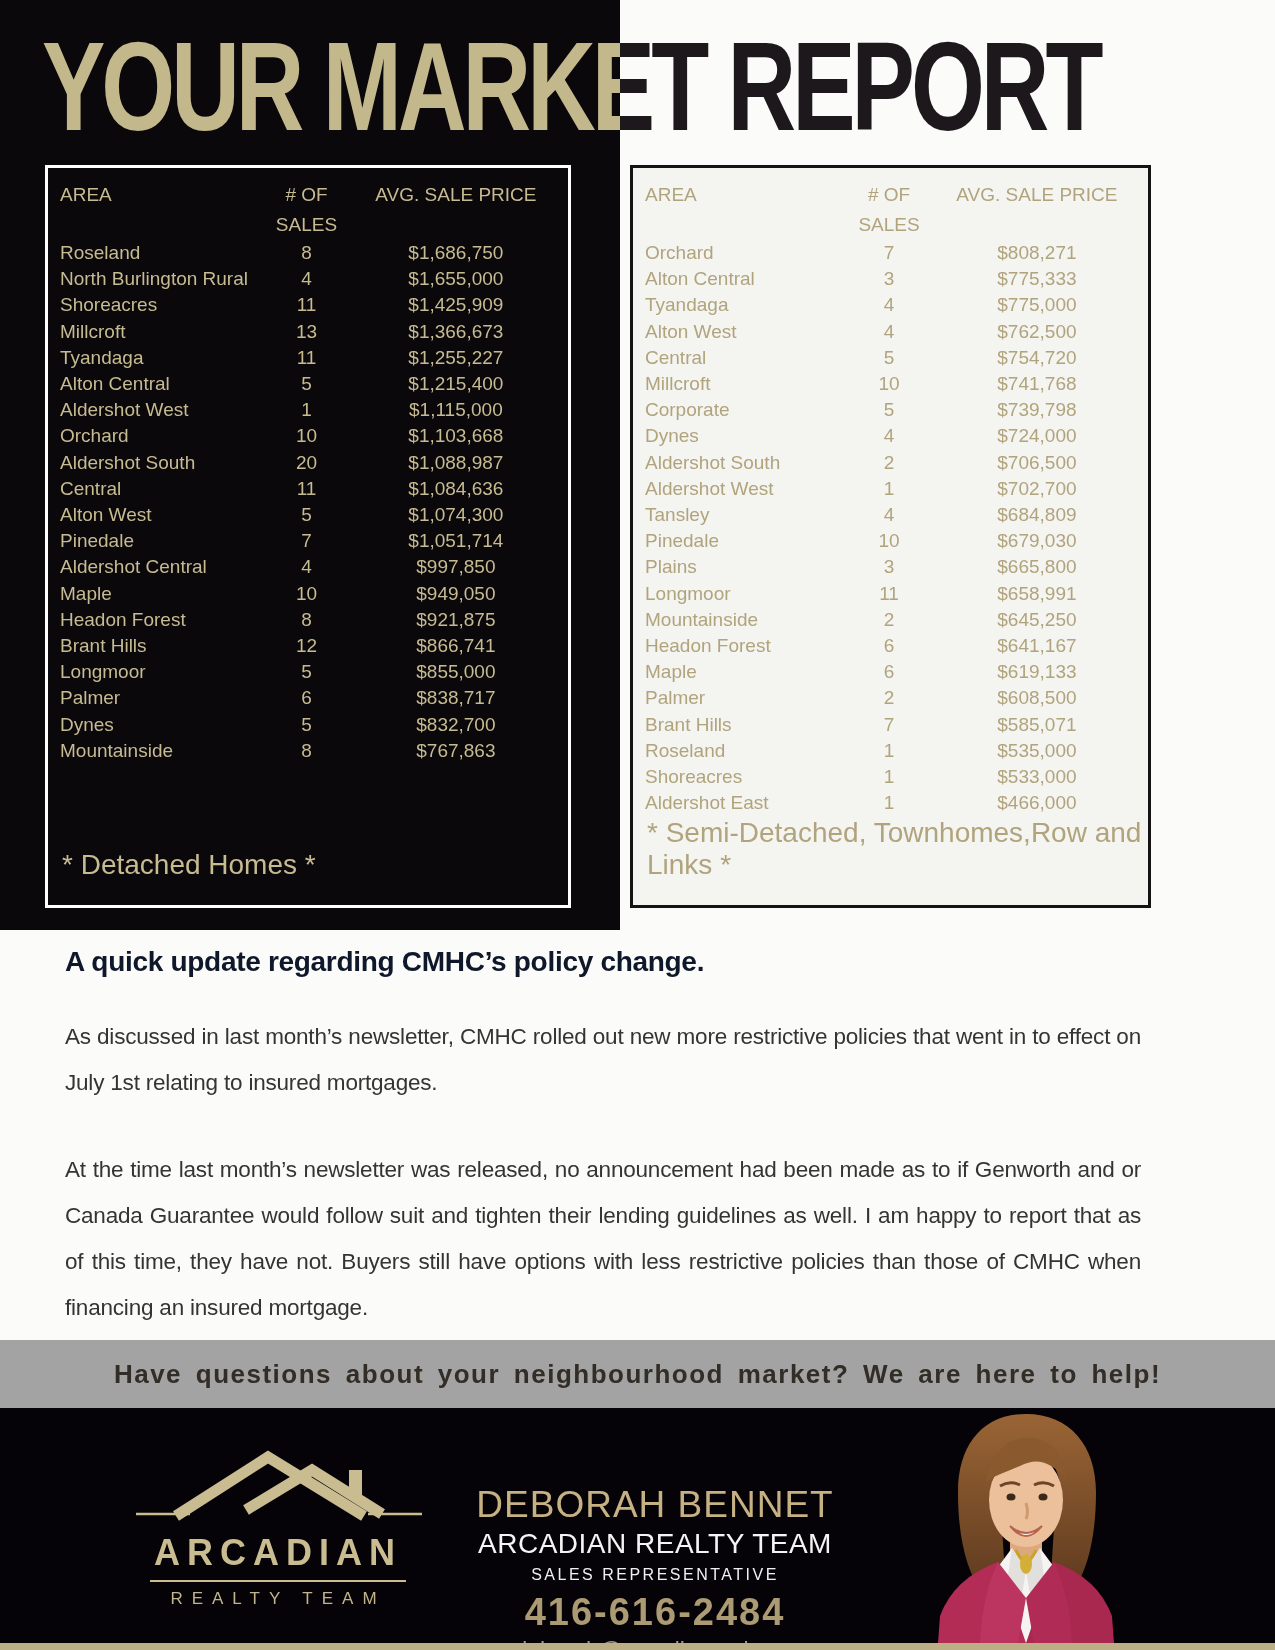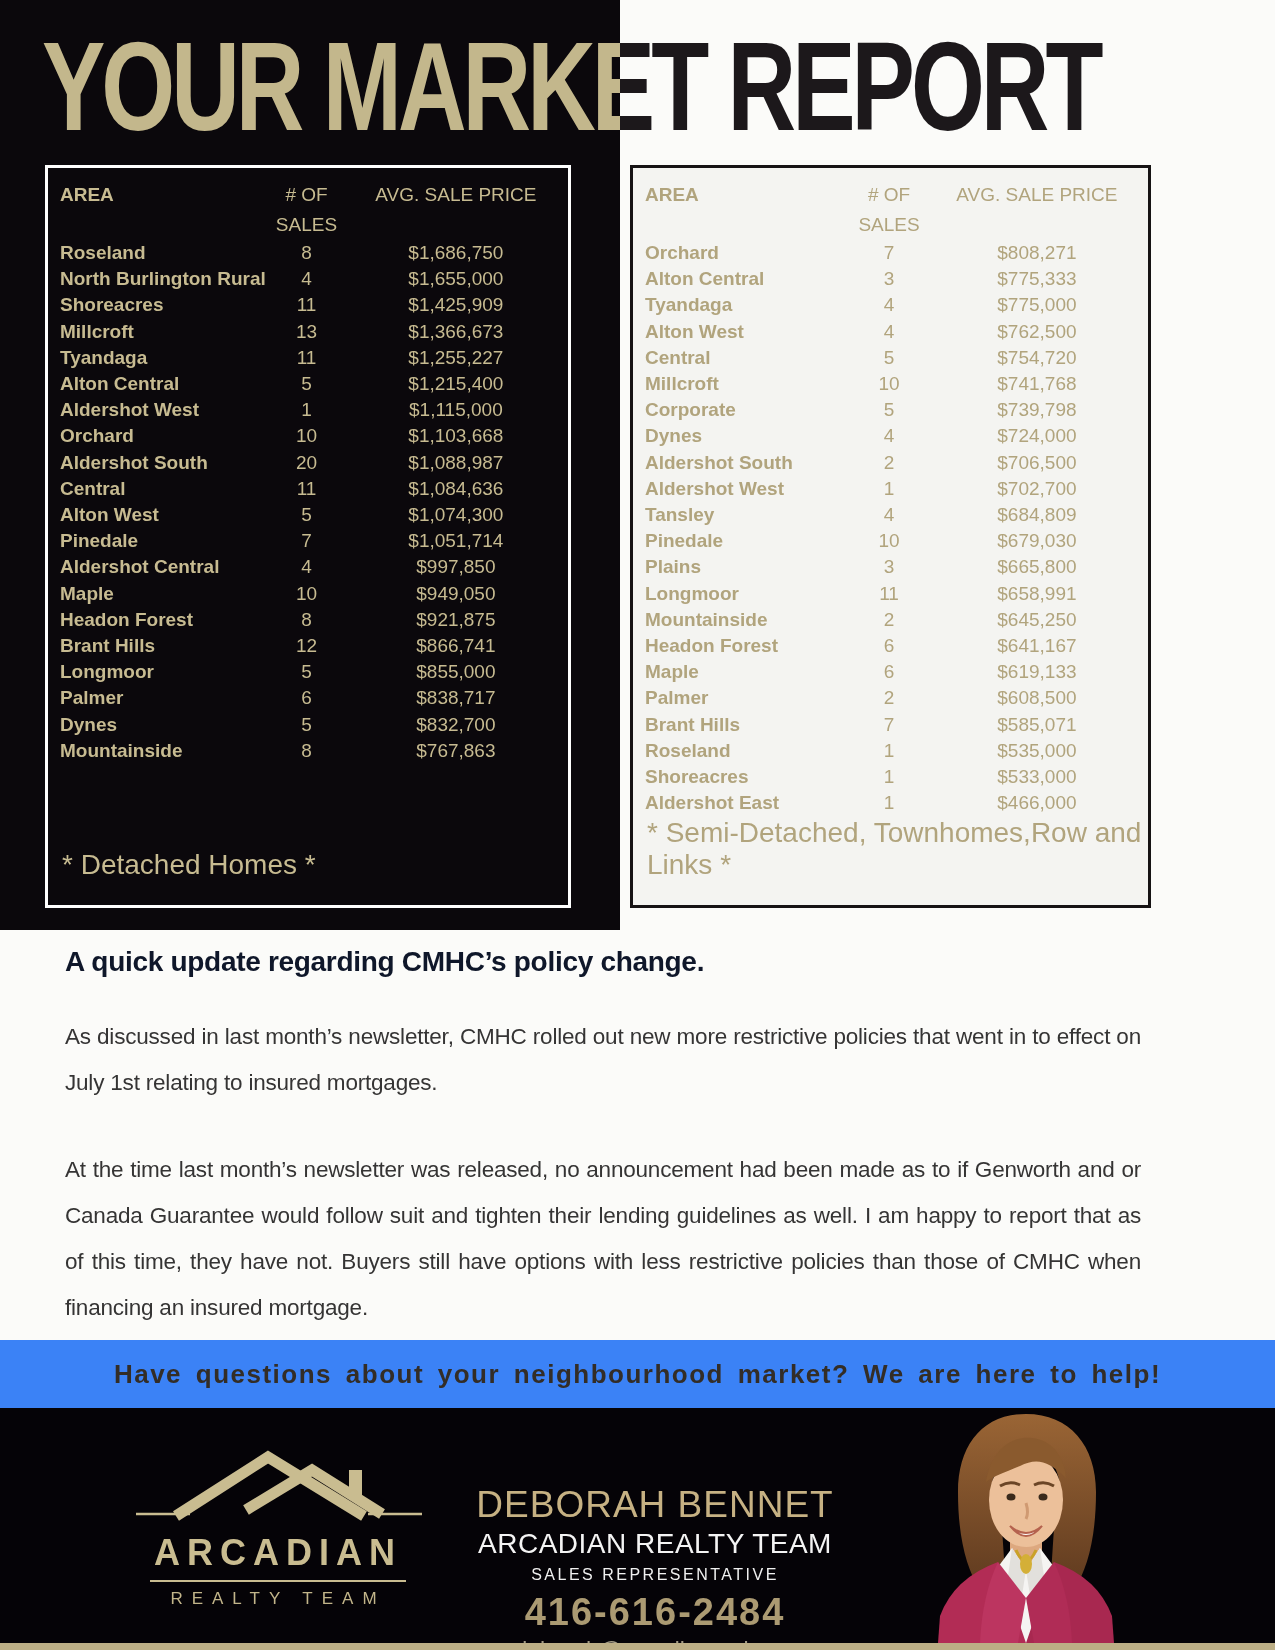--- a/index.html
+++ b/index.html
@@ -19,35 +19,35 @@
       transform:scaleY(1.32);transform-origin:top left;line-height:1;}
   .title-clip.left .title-text{left:42px;color:#c3b78c;}
   .title-clip.right .title-text{left:-578px;color:#1c181b;}
 
   
   .mtable{position:absolute;top:165px;height:743px;box-sizing:border-box;
           padding:12px 10px 10px 12px;font-size:19px;}
   .mtable.dark{left:45px;width:526px;border:3px solid #ffffff;color:#c7bb91;background:#0b080c;}
   .mtable.light{left:630px;width:521px;border:3px solid #161314;color:#b1a47d;background:#f4f4f1;}
   .trow{display:grid;grid-template-columns:40% 19% 41%;line-height:26.2px;}
-  .trow .c0{text-align:left;white-space:nowrap;font-weight:bold;}
+  .trow .c0{text-align:left;white-space:nowrap;}
   .trow .c1{text-align:center;}
   .trow .c2{text-align:center;}
   .thead{line-height:30px;}
   .footnote{position:absolute;left:14px;bottom:24px;font-size:28px;}
 
   
   .article{position:absolute;left:65px;top:946px;width:1076px;color:#2e2d2d;}
   .article h2{margin:0;font-size:28px;font-weight:bold;color:#0f172a;letter-spacing:-0.3px;}
   .article p{margin:0;text-align:justify;font-size:22.5px;line-height:46px;letter-spacing:-0.2px;color:#353434;}
   .article p.p1{margin-top:36px;}
   .article p.p2{margin-top:41px;}
 
   
-  .banner{position:absolute;left:0;top:1340px;width:1275px;height:68px;background:#3b82f6;
+  .banner{position:absolute;left:0;top:1340px;width:1275px;height:68px;background:#a3a3a3;
           display:flex;align-items:center;justify-content:center;}
   .banner span{font-weight:bold;font-size:26px;color:#332d27;letter-spacing:1.5px;word-spacing:5px;}
 
   
   .footer{position:absolute;left:0;top:1408px;width:1275px;height:235px;background:#050307;}
   .bottom-strip{position:absolute;left:0;top:1643px;width:1275px;height:7px;background:#bcae85;}
 
   .logo{position:absolute;left:128px;top:1444px;width:300px;text-align:center;color:#c9bc90;}
   .logo .wordmark{font-size:36px;font-weight:bold;letter-spacing:7px;margin-top:2px;}
   .logo .rule{height:2px;background:#c9bc90;width:256px;margin:6px auto 7px auto;}

